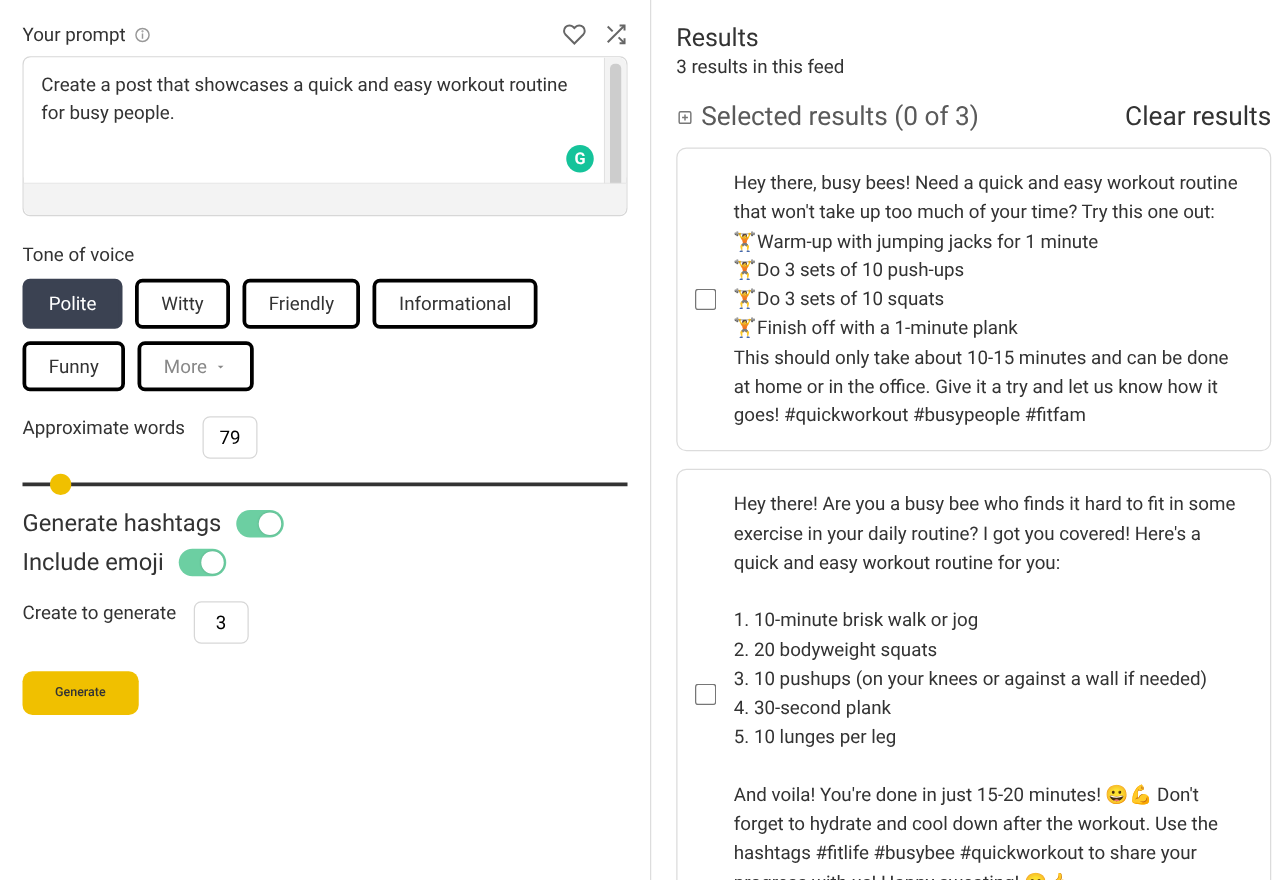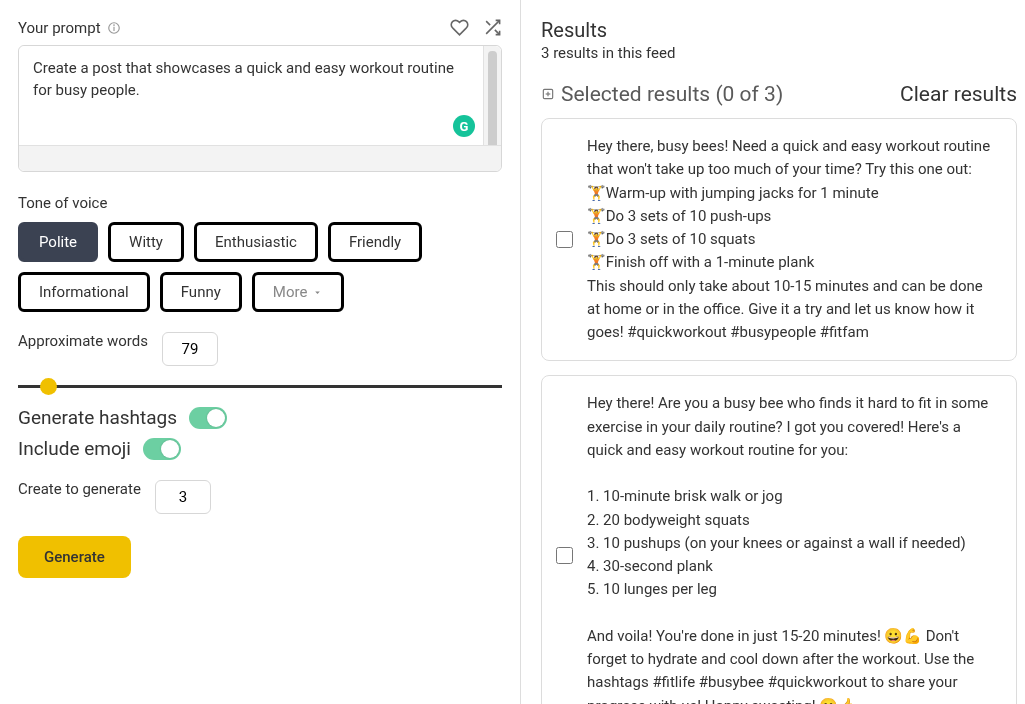--- a/index.html
+++ b/index.html
@@ -17,30 +17,30 @@
 .textarea-scroll::before { content:""; position:absolute; top:5px; bottom:5px; left:4px; right:4px; background:#cdcdcd; border-radius:4px;}
 .ta-handle { position:absolute; right:3px; bottom:3px; width:0; height:0; }
 .grammarly { position: absolute; right: 26px; bottom: 34px; width: 22px; height: 22px; border-radius: 50%; background: #15c39a; display:flex; align-items:center; justify-content:center; color:#fff; font-weight:bold; font-size:13px; }
 .section-label { font-size: 15px; color: #333; margin: 22px 0 10px; }
 .tone-row { display: flex; flex-wrap: wrap; gap: 10px; }
 .pill { padding: 8px 18px; border: 3px solid #000000; border-radius: 6px; background: #fff; font-size: 15px; cursor: pointer; color:#333; }
 .pill.active { background: #3b4252; color: #fff; border-color: #3b4252; }
 .pill.more { display:flex; align-items:center; gap:5px; color:#888;}
 .row-inline { display: flex; align-items: flex-start; gap: 14px; margin-top: 20px; }
 .row-inline .lbl { font-size: 15px; }
-.num-input { width: 56px; height: 34px; border: 1px solid #d7d7d7; border-radius: 6px; text-align: center; font-size: 15px; outline:none; }
+.num-input { width: 44px; height: 34px; border: 1px solid #d7d7d7; border-radius: 6px; text-align: center; font-size: 15px; outline:none; }
 .slider-wrap { margin-top: 10px; position: relative; height: 22px; }
 .slider-track { position: absolute; top: 9px; left: 0; right: 0; height: 3px; background: #333; }
 .slider-thumb { position: absolute; top: 2px; width: 17px; height: 17px; background: #f0c000; border-radius: 50%; }
 .toggle-row { display: flex; align-items: center; gap: 12px; margin-top: 8px; font-size:19px;}
 .toggle { width: 38px; height: 22px; border-radius: 11px; position: relative; cursor: pointer; }
 .toggle.on { background: #6ccfa2; }
 .toggle .knob { position: absolute; width: 18px; height: 18px; background: #fff; border-radius: 50%; top: 2px; box-shadow: 0 0 2px rgba(0,0,0,0.2);}
 .toggle.on .knob { right: 2px; }
-.generate-btn { margin-top: 22px; background: #f0c000; color: #333; border: none; padding: 12px 26px; border-radius: 8px; font-size: 15px; font-weight: 500; cursor: pointer; }
+.generate-btn { margin-top: 22px; background: #f0c000; color: #333; border: none; padding: 12px 26px; border-radius: 8px; font-size: 10px; font-weight: 500; cursor: pointer; }
 .results-title { font-size: 20px; font-weight: 400; margin-bottom: 2px; }
 .results-sub { font-size: 15px; color: #333; margin-bottom: 20px; }
 .results-bar { display: flex; justify-content: space-between; align-items: center; font-size: 21px; color: #5a5a5a; margin-bottom: 12px; }
 .results-bar .sel { display:flex; align-items:center; gap:6px; }
 .results-bar .clear { color: #333; cursor:pointer; }
 .result-card { border: 1px solid #dcdcdc; border-radius: 8px; padding: 16px 18px 16px 14px; margin-bottom: 14px; display:flex; gap:14px; }
 .result-card .cb-wrap { display:flex; align-items:center;}
 .result-card input[type=checkbox] { width: 17px; height: 17px; cursor:pointer; accent-color:#333; }
 .result-content { font-size: 15px; line-height: 1.55; color: #333; white-space: pre-wrap; flex:1;}
 .info-icon { width:14px; height:14px; display:inline-block;}
@@ -87,21 +87,20 @@
           <line x1="0" y1="10" x2="10" y2="0" stroke="#aaa"></line>
           <line x1="5" y1="10" x2="10" y2="5" stroke="#aaa"></line>
         </svg>
     </div>
   </div>
 
   <div class="section-label">Tone of voice</div>
   <div class="tone-row" id="tone-row">
       <button class="pill active">Polite</button>
       <button class="pill">Witty</button>
-      <button class="pill">Enthusiastic</button>
       <button class="pill">Friendly</button>
       <button class="pill">Informational</button>
       <button class="pill">Funny</button>
       <button class="pill more">
         <span>More</span>
         <svg width="11" height="11" viewBox="0 0 24 24" fill="#888">
           <path d="M7 10l5 5 5-5z"></path>
         </svg>
       </button>
     </div>

